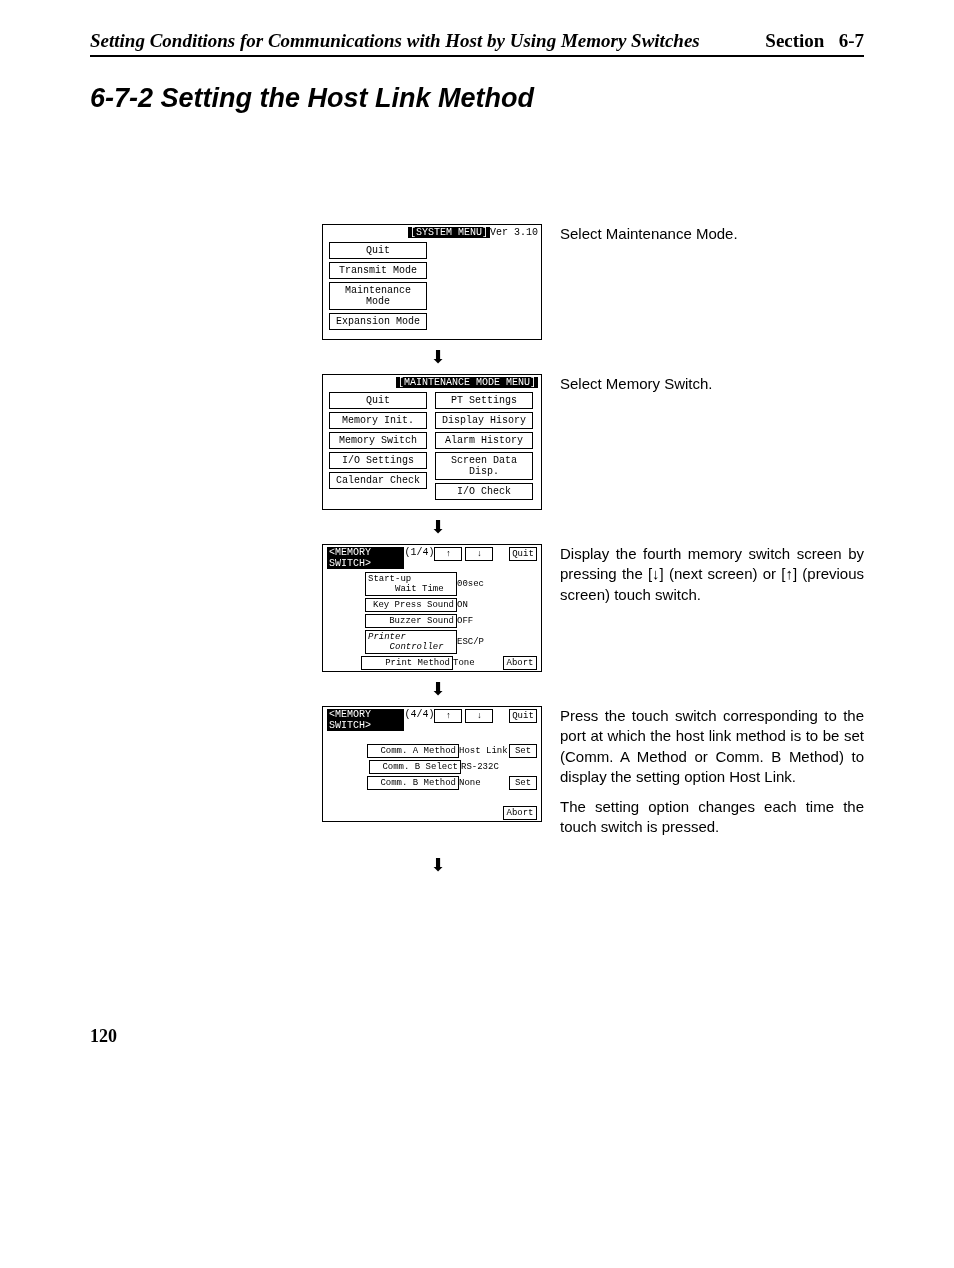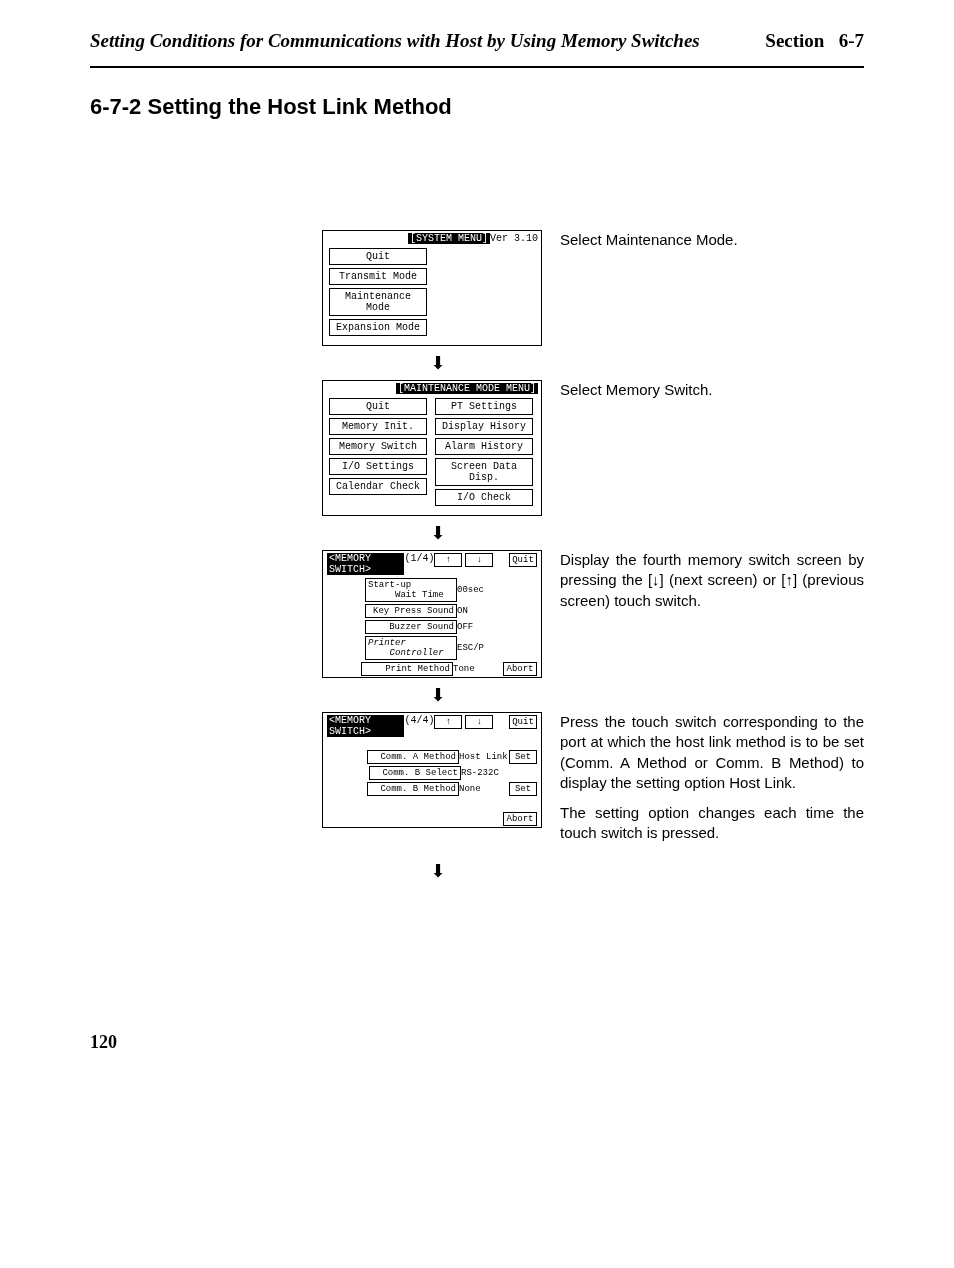--- a/index.html
+++ b/index.html
@@ -1,20 +1,20 @@
 <!DOCTYPE html>
 <html><head>
 <meta charset="utf-8">
 <style>
   body { margin:0; background:#fff; font-family:"Times New Roman",serif; color:#000; width:954px; }
   .page { padding:30px 90px 40px 90px; }
-  .header-row { display:flex; justify-content:space-between; border-bottom:2px solid #000; padding-bottom:14px; font-size:19px; }
+  .header-row { display:flex; justify-content:space-between; border-bottom:2px solid #000; padding-bottom:3px; font-size:19px; }
   .header-left { font-style:italic; font-weight:bold; }
   .header-right { font-weight:bold; }
-  h2.section-title { font-family:Helvetica,Arial,sans-serif; font-size:22px; font-weight:bold; margin:26px 0 12px 0; }
+  h2.section-title { font-family:Helvetica,Arial,sans-serif; font-size:27px; font-weight:bold; margin:26px 0 12px 0;font-style:italic; }
   .intro { font-family:Helvetica,Arial,sans-serif; font-size:16px; margin-left:232px; line-height:1.35; }
   .flow { margin-top:110px; }
   .step-row { display:flex; align-items:flex-start; margin-bottom:4px; }
   .screen-col { width:232px; margin-left:232px; }
   .desc-col { flex:1; font-family:Helvetica,Arial,sans-serif; font-size:15px; line-height:1.35; text-align:justify; padding-left:6px; }
   .desc-col p{margin:0 0 10px 0;}
   .arrow { text-align:center; font-size:18px; margin:6px 0 6px 232px; width:232px;}
   .scr-box { border:1px solid #000; width:218px; font-family:"Courier New",monospace; font-size:10px; position:relative; background:#fff;}
   .scr-top { display:flex; justify-content:flex-end; padding:2px 3px; }
   .inv { background:#000; color:#fff; padding:0 2px; }

